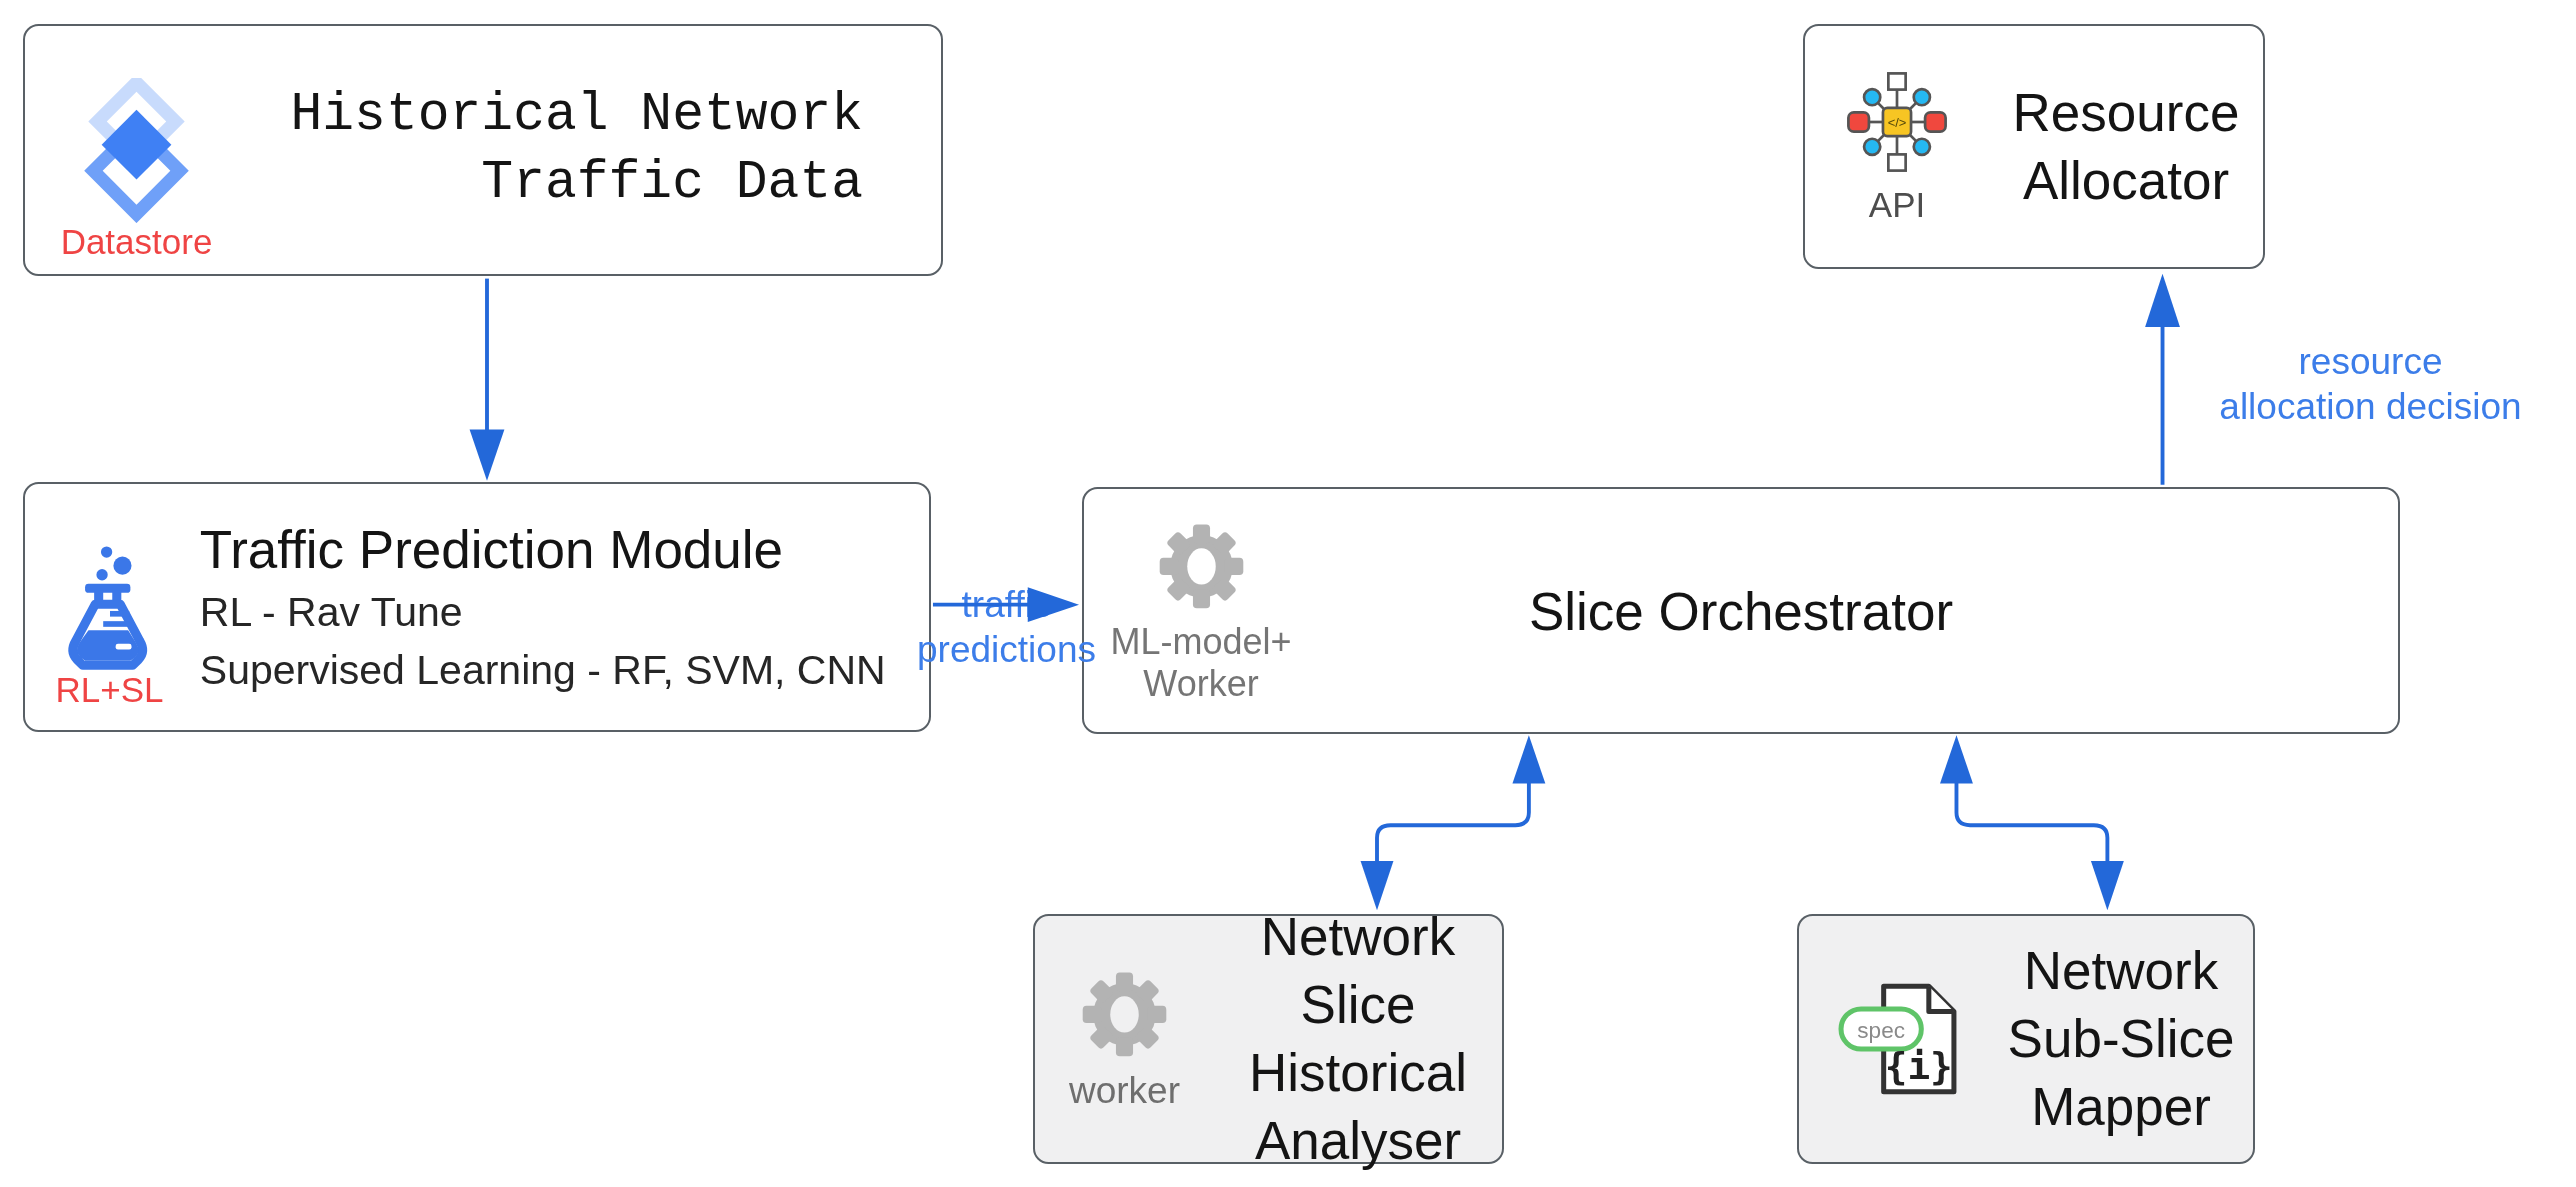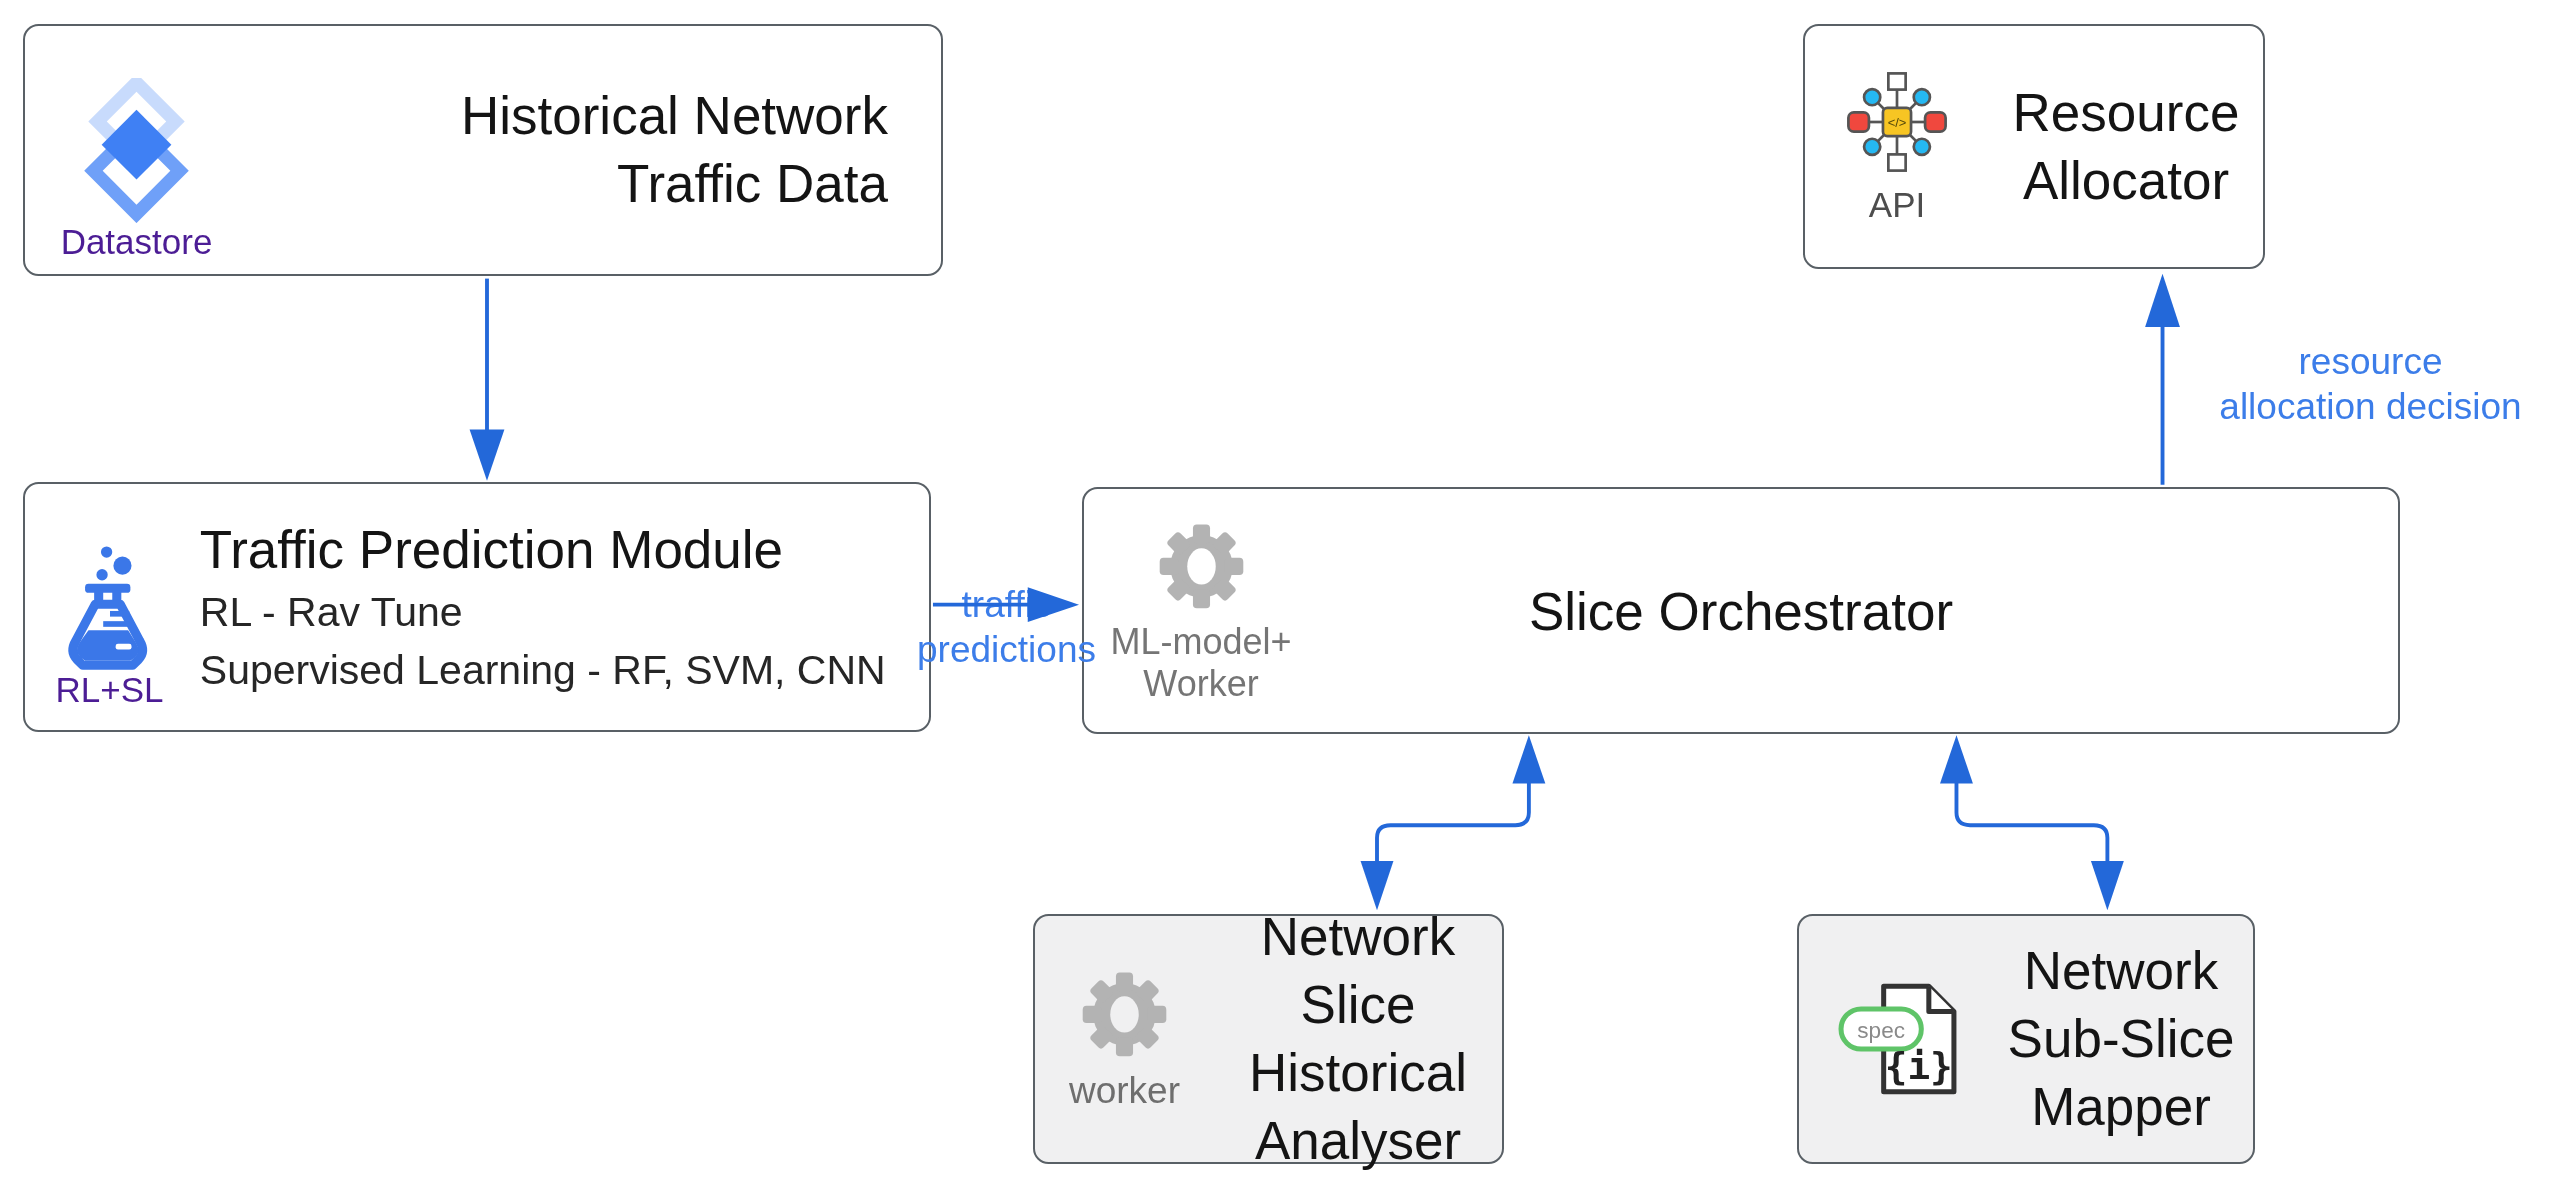--- a/index.html
+++ b/index.html
@@ -9,26 +9,26 @@
   }
   .node{
     position:absolute;background:#ffffff;border:2.9px solid #596066;border-radius:15.5px;
     display:flex;align-items:center;box-sizing:border-box;z-index:2;
   }
   .node.graybox{background:#f0f0f1;}
   .icon-col{
     position:relative;height:100%;display:flex;flex-direction:column;
     align-items:center;justify-content:center;flex:0 0 auto;gap:9.7px;
   }
-  .caption{font-size:35px;color:#4c1d95;white-space:nowrap;line-height:1.15;}
+  .caption{font-size:35px;color:#ef4444;white-space:nowrap;line-height:1.15;}
   .caption.graytext{color:#757575;text-align:center;font-size:36px;}
   .caption.abs-bottom{position:absolute;bottom:11.6px;left:0;right:0;text-align:center;}
   .title{font-size:53px;color:#141414;line-height:1.28;}
   .title.center{flex:1;text-align:center;}
-  .title.right{flex:1;text-align:right;padding-right:53px;}
+  .title.right{flex:1;text-align:right;padding-right:78px;font-family:Liberation Mono, monospace;}
   .title-abs{
     position:absolute;left:0;right:0;top:50%;transform:translateY(-50%);
     text-align:center;font-size:53px;color:#141414;
   }
   .tpm-text{flex:1;padding-left:5.8px;}
   .tpm-text .title{line-height:1.2;}
   .subline{font-size:41px;color:#262626;line-height:1.26;margin-top:5.8px;}
   .edge-label{
     position:absolute;color:#3c7de9;font-size:37px;line-height:1.22;
     text-align:center;z-index:3;white-space:nowrap;

